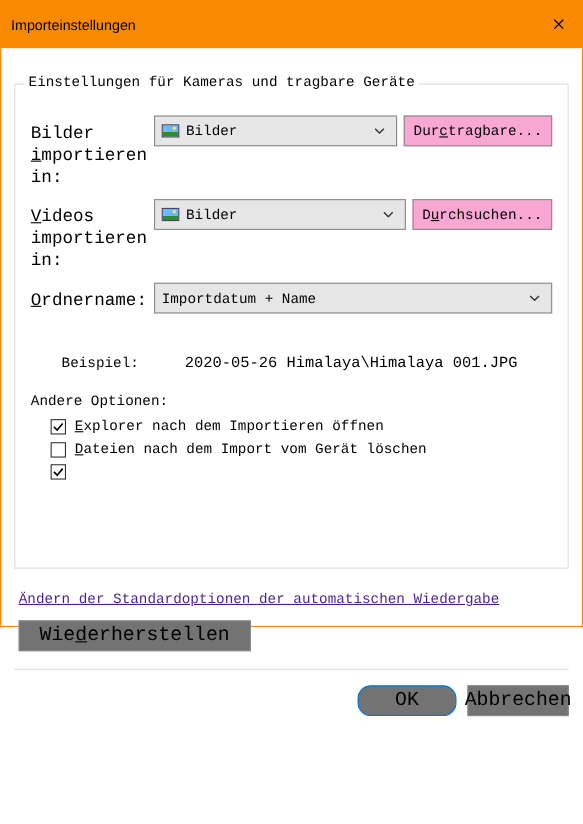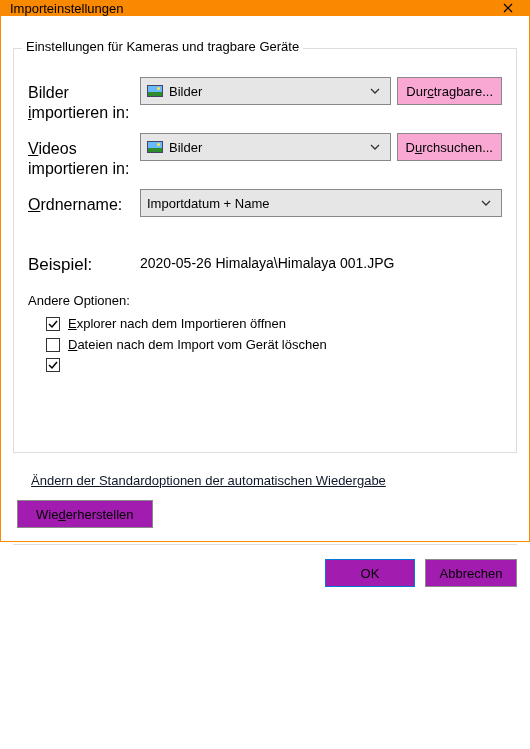--- a/index.html
+++ b/index.html
@@ -6,21 +6,21 @@
   html, body { margin: 0; padding: 0; }
   body {
     font-family: "Segoe UI", Tahoma, sans-serif;
     font-size: 13px;
     background: #fff;
     width: 530px;
     height: 749px;
     overflow: hidden;
   }
   .titlebar {
-    height: 16px;
+    height: 44px;
     background: #f88900;
     display: flex;
     align-items: center;
     padding: 0 0 0 10px;
     color: #000;
   }
   .titlebar .title { flex: 1; font-size: 13px; }
   .titlebar .close {
     width: 45px;
     height: 30px;
@@ -32,20 +32,21 @@
   .titlebar .close svg { width: 10px; height: 10px; }
   .outer {
     border: 1px solid #f88900;
     border-top: none;
     width: 530px;
     height: 526px;
     padding: 10px 12px 12px 12px;
     background: #fff;
     display: flex;
     flex-direction: column;
+    font-family: Liberation Mono, monospace;
   }
   .groupbox {
     border: 1px solid #ddd;
     position: relative;
     padding: 28px 14px 14px 14px;
     margin-top: 22px;
   }
   .groupbox .legend {
     position: absolute;
     top: -10px;
@@ -95,21 +96,21 @@
     padding: 0 8px;
     margin-left: 6px;
     display: flex;
     align-items: center;
     font-size: 13px;
     cursor: pointer;
     white-space: nowrap;
   }
   .browse .u { text-decoration: underline; }
   .static-row { display: flex; margin: 14px 0 18px 0; }
-  .static-row .label { width: 112px; font-size: 17px; }
+  .static-row .label { width: 112px; font-size: 13px; margin-left: 28px; }
   .static-row .val { font-size: 14px; }
   .opts-head { font-size: 13px; margin-bottom: 8px; }
   .check-row {
     display: flex;
     align-items: center;
     margin: 4px 0 6px 18px;
     font-size: 13px;
     cursor: pointer;
   }
   .checkbox {
@@ -118,53 +119,53 @@
     background: #fff;
     margin-right: 8px;
     display: flex; align-items: center; justify-content: center;
     flex: 0 0 auto;
   }
   .checkbox svg { width: 10px; height: 10px; display: none; }
   .checkbox.checked svg { display: block; }
   .check-row .lbl .ul { text-decoration: underline; }
   .spacer { flex: 1; }
   .link {
-    color: #0f172a;
+    color: #4c1d95;
     text-decoration: underline;
     font-size: 13px;
-    margin: 20px 0 12px 18px;
+    margin: 20px 0 12px 4px;
     cursor: pointer;
     display: inline-block;
   }
   .link .ul { text-decoration: underline; }
   .btn {
     height: 28px;
     border: 1px solid #888;
-    background: #a21caf;
+    background: #737373;
     padding: 0 18px;
-    font-size: 13px;
+    font-size: 18px;
     display: inline-flex;
     align-items: center;
     justify-content: center;
     cursor: pointer;
     text-align: center;
   }
   .btn .ul { text-decoration: underline; }
   .footer {
     border-top: 1px solid #ddd;
     margin-top: 16px;
     padding-top: 14px;
     display: flex;
     justify-content: flex-end;
     gap: 10px;
   }
   .btn.default {
     border: 1.5px solid #0078d7;
   }
-  .btn.ok { width: 90px; }
+  .btn.ok { width: 90px; border-radius: 12px; }
   .btn.cancel { width: 92px; }
   .pic-icon {
     width: 18px; height: 12px;
     background: linear-gradient(to bottom, #6bb9ff 0%, #6bb9ff 60%, #2e8b2e 60%, #2e8b2e 100%);
     border: 1px solid #446;
     position: relative;
   }
   .pic-icon::after {
     content: "";
     position: absolute;

